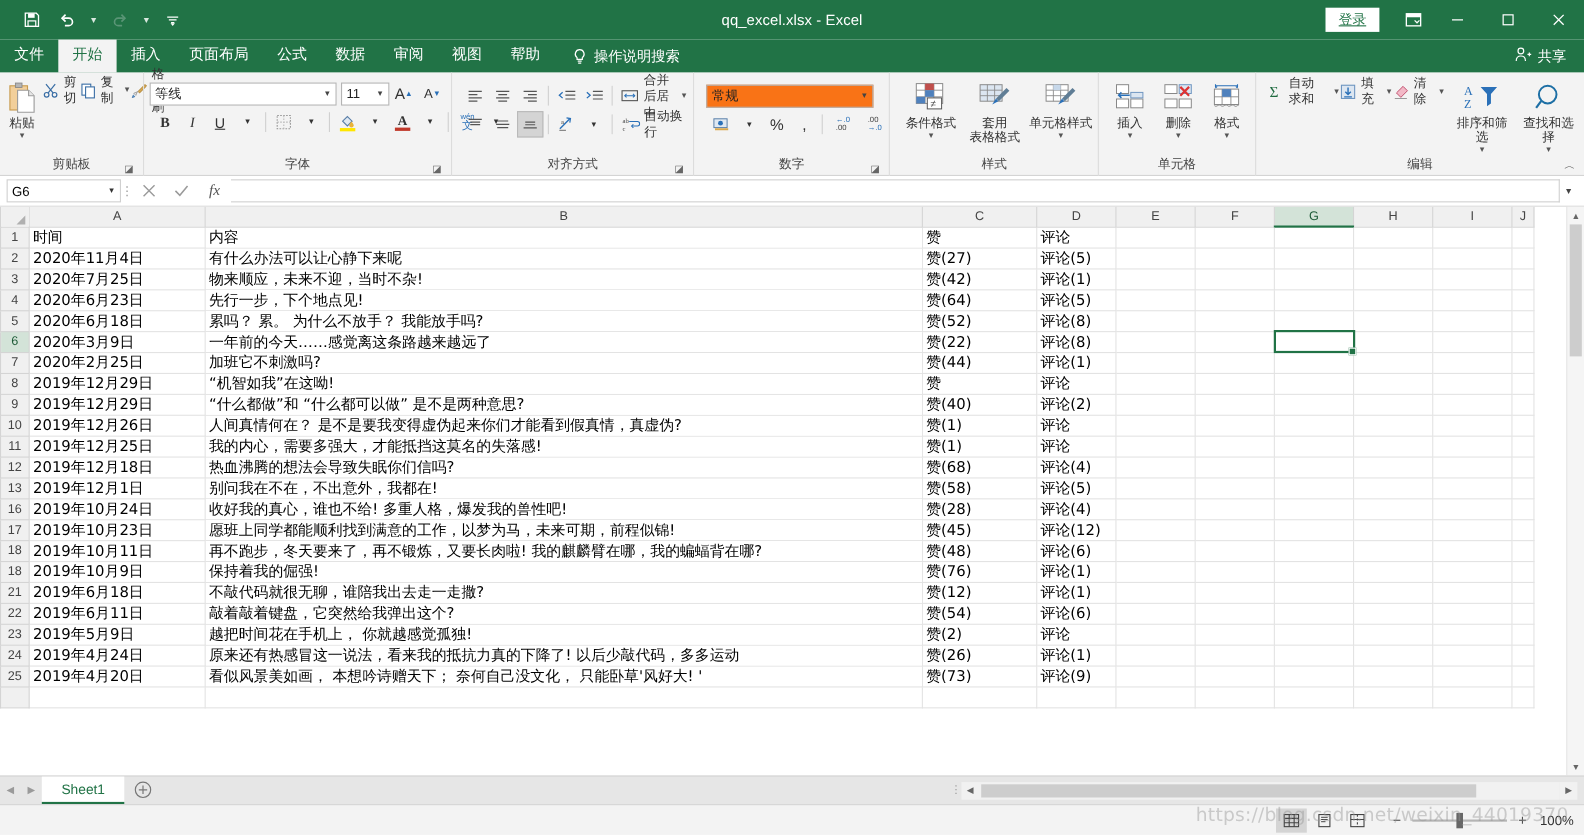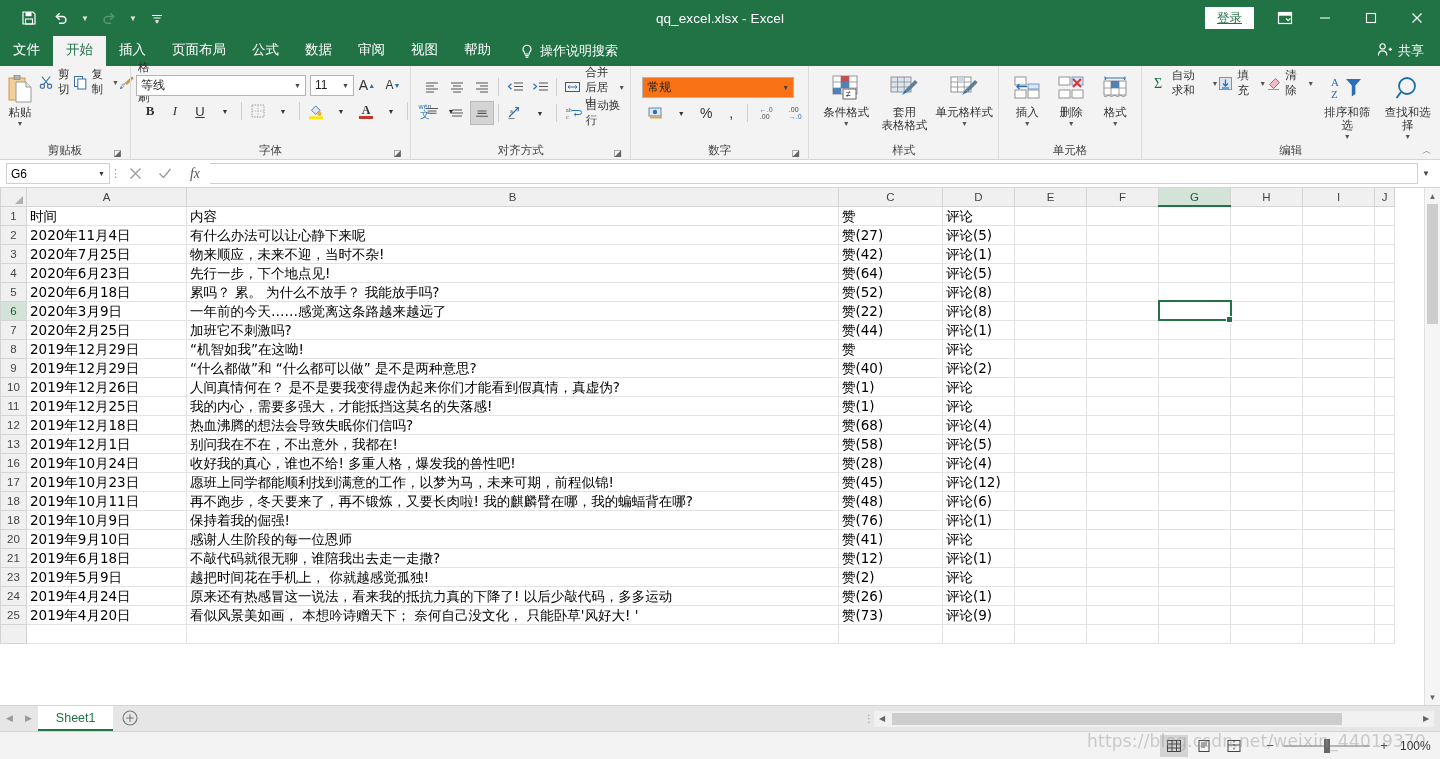--- a/index.html
+++ b/index.html
@@ -1006,42 +1006,42 @@
               <td class="cell">赞(76)</td>
               <td class="cell">评论(1)</td>
               <td class="cell"></td>
               <td class="cell"></td>
               <td class="cell"></td>
               <td class="cell"></td>
               <td class="cell"></td>
               <td class="cell"></td>
             </tr>
             <tr>
-              <th class="rowhead">20</th>
-              <td class="cell">2019年9月10日</td>
-              <td class="cell ov">
-                <span class="ovtext">感谢人生阶段的每一位恩师</span>
-              </td>
-              <td class="cell">赞(41)</td>
-              <td class="cell">评论</td>
-              <td class="cell"></td>
-              <td class="cell"></td>
-              <td class="cell"></td>
-              <td class="cell"></td>
-              <td class="cell"></td>
-              <td class="cell"></td>
-            </tr>
-            <tr>
               <th class="rowhead">21</th>
               <td class="cell">2019年6月18日</td>
               <td class="cell ov">
                 <span class="ovtext">不敲代码就很无聊，谁陪我出去走一走撒?</span>
               </td>
               <td class="cell">赞(12)</td>
               <td class="cell">评论(1)</td>
+              <td class="cell"></td>
+              <td class="cell"></td>
+              <td class="cell"></td>
+              <td class="cell"></td>
+              <td class="cell"></td>
+              <td class="cell"></td>
+            </tr>
+            <tr>
+              <th class="rowhead">22</th>
+              <td class="cell">2019年6月11日</td>
+              <td class="cell ov">
+                <span class="ovtext">敲着敲着键盘，它突然给我弹出这个?</span>
+              </td>
+              <td class="cell">赞(54)</td>
+              <td class="cell">评论(6)</td>
               <td class="cell"></td>
               <td class="cell"></td>
               <td class="cell"></td>
               <td class="cell"></td>
               <td class="cell"></td>
               <td class="cell"></td>
             </tr>
             <tr>
               <th class="rowhead">23</th>
               <td class="cell">2019年5月9日</td>

